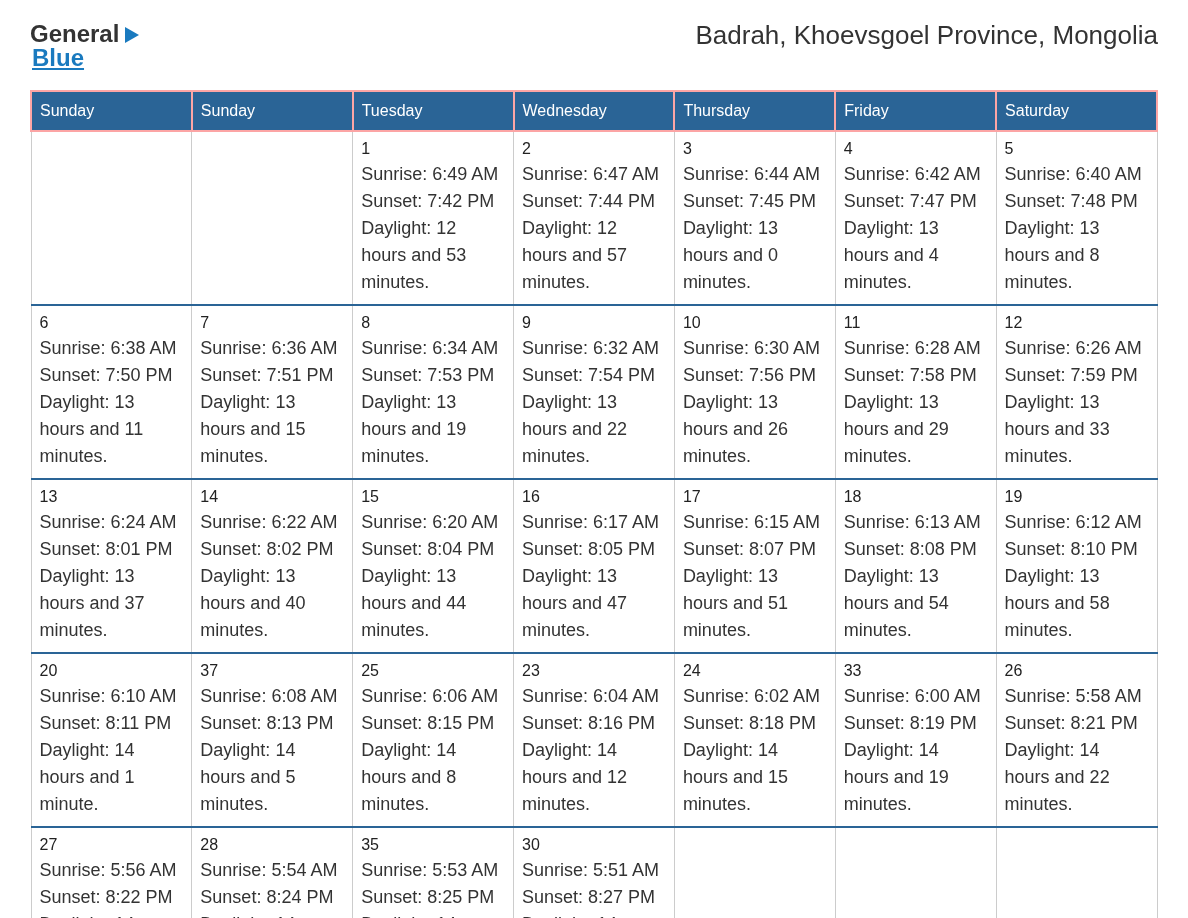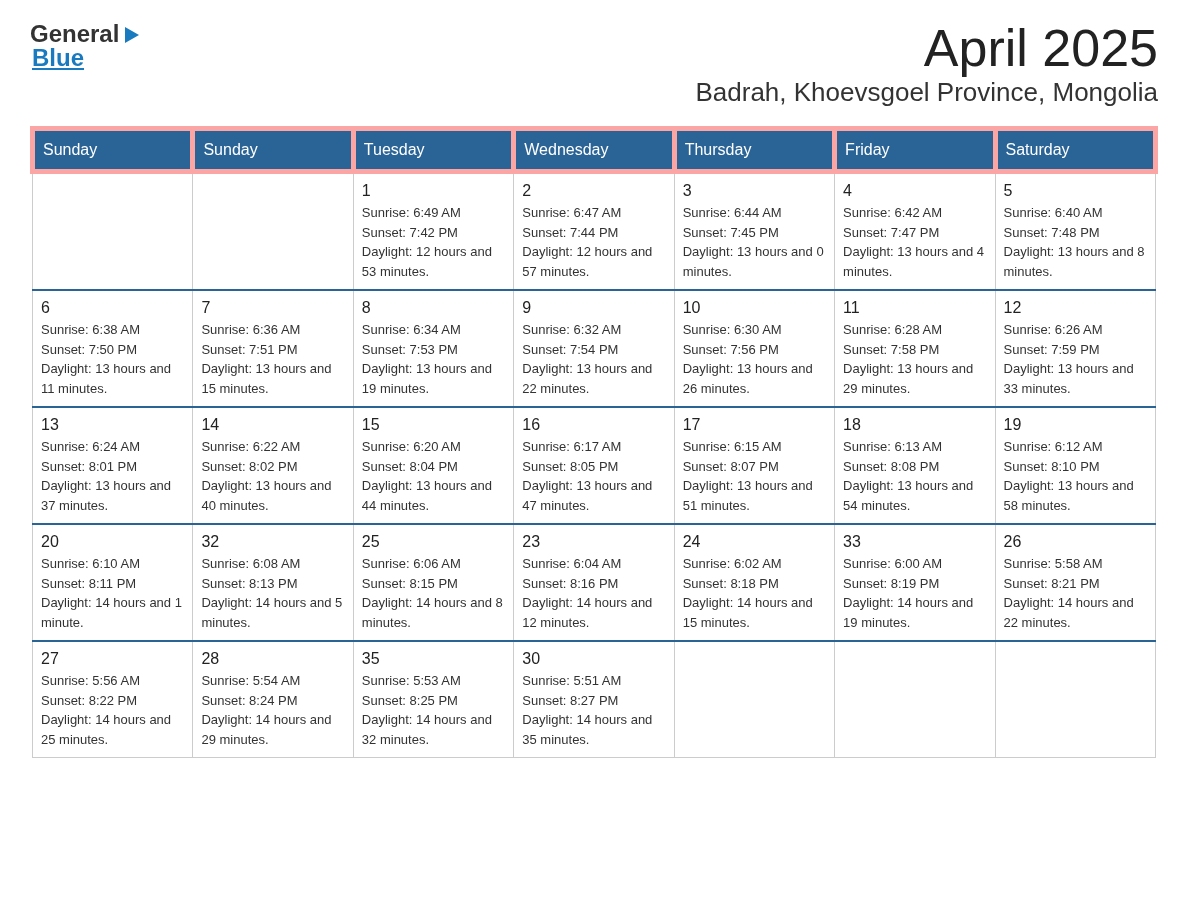--- a/index.html
+++ b/index.html
@@ -35,21 +35,21 @@
       border-collapse: collapse;
       margin-top: 10px;
     }
     thead tr th {
       background-color: #2a6496;
       color: #fff;
       padding: 10px 8px;
       font-size: 16px;
       font-weight: normal;
       text-align: left;
-      border: 5px solid #fca5a5;
+      border: 2px solid #fca5a5;
     }
     tbody tr td {
       vertical-align: top;
       padding: 8px 8px;
       font-size: 13.5px;
       color: #333;
       border-left: 1px solid #ccc;
       border-right: 1px solid #ccc;
       border-bottom: 1px solid #ccc;
       width: 14.28%;
@@ -59,21 +59,21 @@
       border-top: 2px solid #2a6496;
     }
     tbody tr td .day-num {
       font-size: 16px;
       font-weight: normal;
       color: #222;
       display: block;
       margin-bottom: 3px;
     }
     tbody tr td .day-info {
-      font-size: 13px;
+      font-size: 18px;
       line-height: 1.5;
       color: #333;
     }
     tbody tr {
       border-top: 2px solid #2a6496;
     }
     .logo-container {
       display: flex;
       flex-direction: column;
       align-items: flex-start;
@@ -90,21 +90,20 @@
   <div class="logo-container">
     <div class="logo-row">
       <span style="font-size:24px;font-weight:bold;color:#333;">General</span>
       <svg width="22" height="22" viewBox="0 0 22 22" style="margin-left:2px;margin-top:2px;">
         <polygon points="4,3 18,11 4,19" fill="#1a7abf"></polygon>
       </svg>
     </div>
     <span style="font-size:24px;font-weight:bold;color:#1a7abf;margin-left:2px;margin-top:-4px;text-decoration:underline;">Blue</span>
   </div>
   <div class="title-block">
-    <h1>April 2025</h1>
     <h2>Badrah, Khoevsgoel Province, Mongolia</h2>
   </div>
 </div>
 
 <table>
   <thead>
     <tr>
     <th>Sunday</th>
         <th>Sunday</th>
         <th>Tuesday</th>
@@ -198,21 +197,21 @@
           <span class="day-num">19</span>
           <div class="day-info">Sunrise: 6:12 AM<br>Sunset: 8:10 PM<br>Daylight: 13 hours and 58 minutes.</div>
         </td>
       </tr>
       <tr>
         <td>
           <span class="day-num">20</span>
           <div class="day-info">Sunrise: 6:10 AM<br>Sunset: 8:11 PM<br>Daylight: 14 hours and 1 minute.</div>
         </td>
         <td>
-          <span class="day-num">32</span>
+          <span class="day-num">37</span>
           <div class="day-info">Sunrise: 6:08 AM<br>Sunset: 8:13 PM<br>Daylight: 14 hours and 5 minutes.</div>
         </td>
         <td>
           <span class="day-num">25</span>
           <div class="day-info">Sunrise: 6:06 AM<br>Sunset: 8:15 PM<br>Daylight: 14 hours and 8 minutes.</div>
         </td>
         <td>
           <span class="day-num">23</span>
           <div class="day-info">Sunrise: 6:04 AM<br>Sunset: 8:16 PM<br>Daylight: 14 hours and 12 minutes.</div>
         </td>

